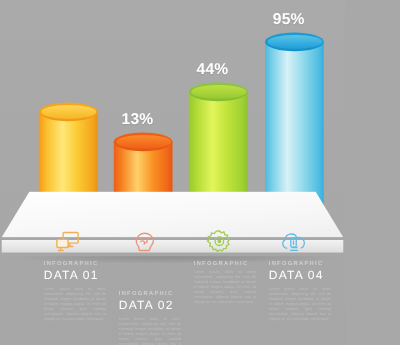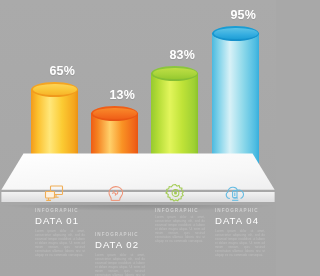--- a/index.html
+++ b/index.html
@@ -99,21 +99,21 @@
     bottom: -3px;
     left: 6%;
     width: 88%;
     height: 7px;
     background: radial-gradient(ellipse at 50% 50%, rgba(0,0,0,0.22) 0%, rgba(0,0,0,0) 70%);
     z-index: -1;
   }
 
   .pct {
     position: absolute;
-    text-align: right;
+    text-align: center;
     font-size: 12.5px;
     font-weight: 700;
     color: #ffffff;
     letter-spacing: 0.2px;
     text-shadow: 0 1px 1px rgba(0,0,0,0.10);
     white-space: nowrap;
   }
 
   
   .icon-slot {
@@ -168,41 +168,40 @@
     word-spacing: 0.3px;
   }
 </style>
 </head>
 <body>
 
 <div id="stage">
 
   <div class="chart-area">
 
-    <div class="pct" style="left:25px; top:64px; width:50px;">65%</div>
     <div class="bar" style="left:31px; bottom:27px; width:47px; height:96px;">
       <div class="bar-shadow"></div>
       <div class="cyl">
         <div class="cyl-body" style="background:linear-gradient(90deg,#f39a1c 0%, #fbc02d 14%, #ffe77a 40%, #fbcb33 66%, #f4a51d 92%, #eb9114 100%);"></div>
         <div class="cyl-top" style="background:linear-gradient(180deg,#f5a623 0%, #f0991a 100%);"></div>
         <div class="cyl-inner" style="background:linear-gradient(180deg,#fdd556 0%, #f9c436 60%, #f7b52a 100%);"></div>
       </div>
     </div>
 
     <div class="pct" style="left:85px; top:88px; width:50px;">13%</div>
     <div class="bar" style="left:91px; bottom:27px; width:47px; height:72px;">
       <div class="bar-shadow"></div>
       <div class="cyl">
         <div class="cyl-body" style="background:linear-gradient(90deg,#ef5c16 0%, #f4801f 13%, #ffd06a 40%, #f99324 66%, #f06518 92%, #e85612 100%);"></div>
         <div class="cyl-top" style="background:linear-gradient(180deg,#ef5f18 0%, #e85512 100%);"></div>
         <div class="cyl-inner" style="background:linear-gradient(180deg,#f88a2c 0%, #f4701f 60%, #ef5f18 100%);"></div>
       </div>
     </div>
 
-    <div class="pct" style="left:145px; top:48px; width:50px;">83%</div>
+    <div class="pct" style="left:145px; top:48px; width:50px;">44%</div>
     <div class="bar" style="left:151px; bottom:27px; width:47px; height:112px;">
       <div class="bar-shadow"></div>
       <div class="cyl">
         <div class="cyl-body" style="background:linear-gradient(90deg,#96c92f 0%, #b2db35 14%, #e2f55c 40%, #c0e338 66%, #9ed033 92%, #8cc32b 100%);"></div>
         <div class="cyl-top" style="background:linear-gradient(180deg,#8cc63f 0%, #83bd33 100%);"></div>
         <div class="cyl-inner" style="background:linear-gradient(180deg,#bede45 0%, #a7d339 60%, #96c930 100%);"></div>
       </div>
     </div>
 
     <div class="pct" style="left:206px; top:8px; width:50px;">95%</div>

